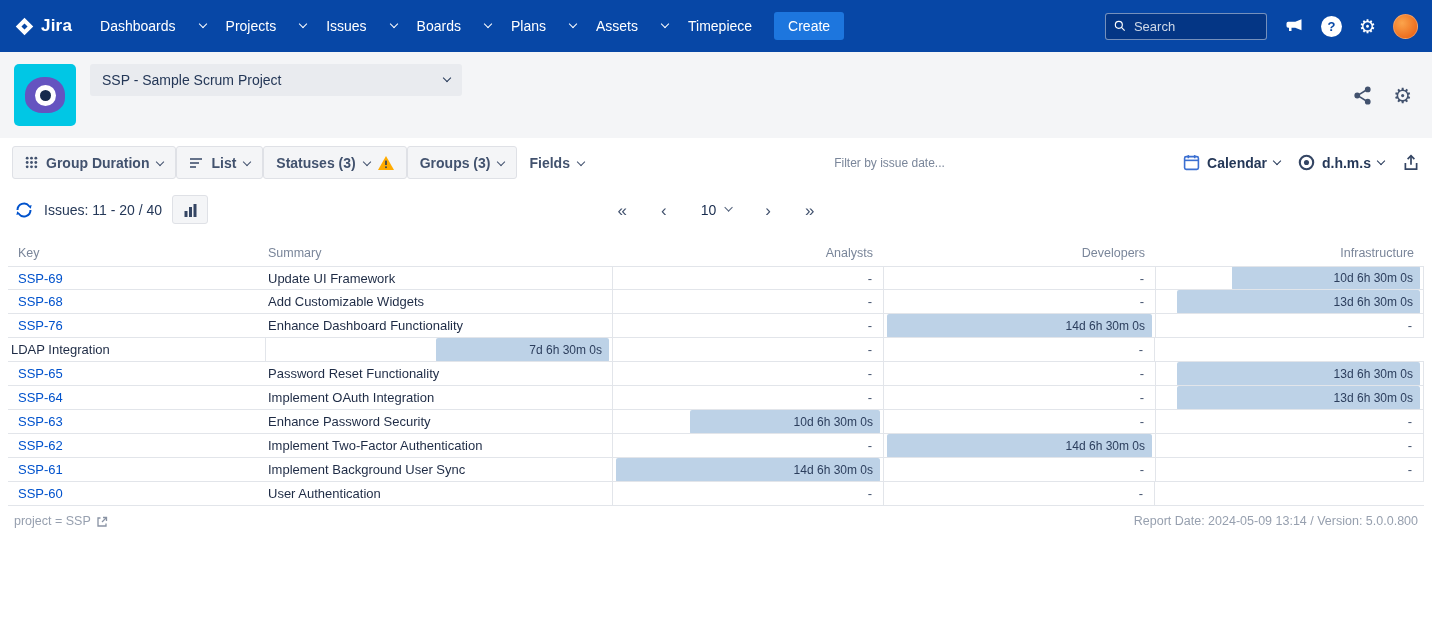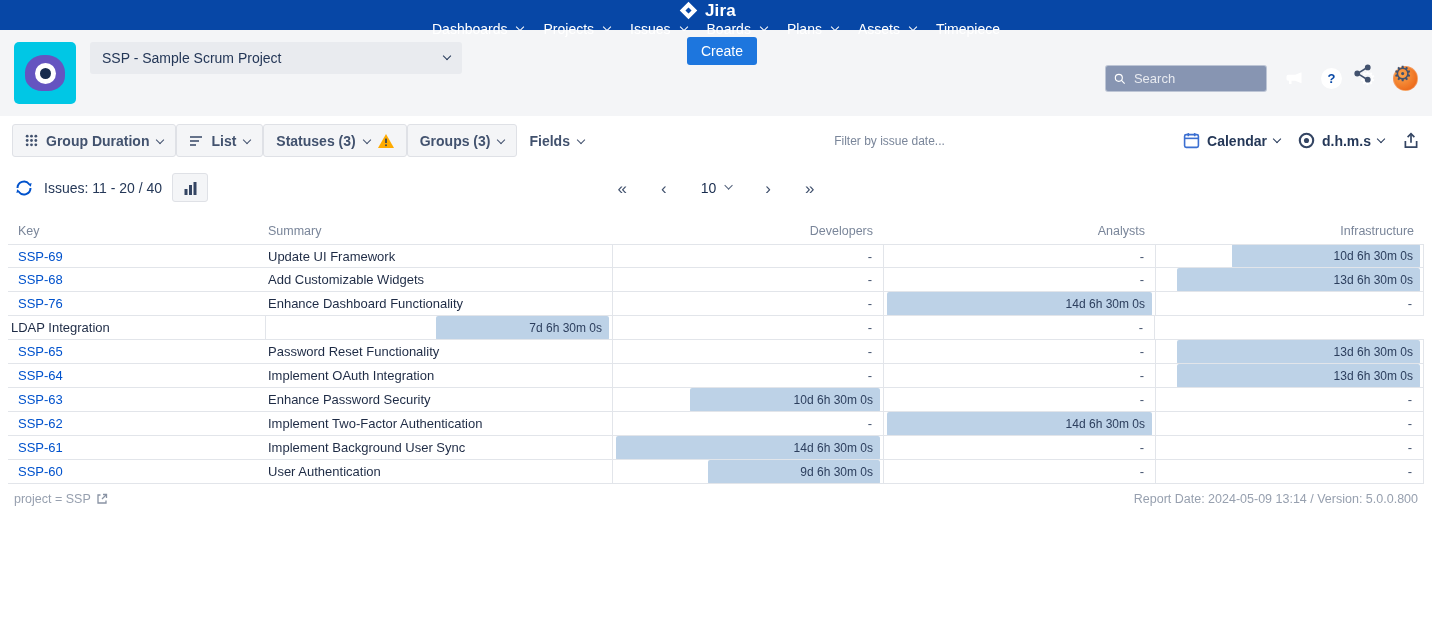--- a/index.html
+++ b/index.html
@@ -4,25 +4,25 @@
 <style>
   * { box-sizing: border-box; }
   html, body { margin: 0; padding: 0; }
   body {
     width: 1432px; height: 619px;
     font-family: "Liberation Sans", sans-serif;
     background: #fff; overflow: hidden;
   }
 
   
-  .topbar { height: 30px; background: var(--topbar-bg,#0747A6); display: flex; align-items: center; padding: 0 14px; color: #fff; flex-direction: column; }
+  .topbar { height: 52px; background: var(--topbar-bg,#0747A6); display: flex; align-items: center; padding: 0 14px; color: #fff; }
   .brand { display: flex; align-items: center; gap: 6px; margin-right: 18px; cursor: pointer; }
   .brand-text { font-size: 17px; font-weight: 700; letter-spacing: .2px; }
   .topnav { display: flex; align-items: center; height: 100%; }
-  .nav-item { display: flex; align-items: center; gap: 10px; padding: 0 10px; height: 100%; font-size: 14px; font-weight: 500; color: #fff; text-decoration: none; cursor: pointer; }
+  .nav-item { display: flex; align-items: center; gap: 24px; padding: 0 10px; height: 100%; font-size: 14px; font-weight: 500; color: #fff; text-decoration: none; cursor: pointer; }
   .chev { width: 6px; height: 6px; border-right: 1.6px solid currentColor; border-bottom: 1.6px solid currentColor; transform: rotate(45deg); display: inline-block; margin-top: -4px; flex: none; }
   .create-btn { margin-left: 12px; background: var(--create-bg,#1D76DE); color: #fff; border: none; border-radius: 3px; font-family: inherit; font-size: 14px; font-weight: 500; padding: 6px 14px; cursor: pointer; }
   .topbar-right { margin-left: auto; display: flex; align-items: center; gap: 17px; }
   .search-box { position: relative; display: flex; align-items: center; }
   .search-ic { position: absolute; left: 8px; top: 50%; transform: translateY(-50%); display: flex; }
   .search-input { width: 162px; height: 27px; background: rgba(3,33,93,.45); border: 1px solid rgba(255,255,255,.45); border-radius: 3px; color: #fff; font-family: inherit; font-size: 13px; padding: 0 8px 0 28px; }
   .search-input::placeholder { color: rgba(255,255,255,.8); }
   .tb-ic { display: flex; cursor: pointer; }
   .help-badge { width: 21px; height: 21px; border-radius: 50%; background: #fff; color: var(--topbar-bg,#0747A6); font-size: 13px; font-weight: 700; display: flex; align-items: center; justify-content: center; cursor: pointer; }
   .gear-white { font-size: 19px; line-height: 1; color: #fff; cursor: pointer; }
@@ -77,21 +77,21 @@
   .td.col0 { padding-left: 10px; }
   .td.col1 { padding-left: 3px; }
   .td.dur { justify-content: flex-end; border-left: 1px solid var(--table-border,#E2E5EA); padding: 0 3px; }
   .tr .td:last-child { border-right: 1px solid var(--table-border,#E2E5EA); }
   .key-link { color: var(--link,#0052CC); text-decoration: none; cursor: pointer; }
   .dash { margin-right: 8px; color: #42526E; }
   .bar { height: 24px; background: var(--bar-fill,#BDD2E7); border-radius: 2px; display: flex; align-items: center; justify-content: flex-end; padding-right: 7px; font-size: 12px; color: var(--bar-text,#2C3E5D); white-space: nowrap; }
 
   
   .footer { display: flex; align-items: center; justify-content: space-between; padding: 8px 14px; font-size: 12.5px; color: #97A0AF; }
-  .f-left { display: flex; align-items: center; gap: 5px; }
+  .f-left { display: flex; align-items: flex-end; gap: 5px; }
 </style>
 </head>
 <body>
 
 <div class="app">
 
   <header class="topbar">
     <div class="brand">
       <span style="display:flex;">
         <svg width="21" height="21" viewBox="0 0 24 24">
@@ -299,22 +299,22 @@
       </div>
       <button class="pg-btn">›</button>
       <button class="pg-btn">»</button>
     </div>
   </section>
 
   <section class="table-wrap">
     <div class="thead" id="thead">
         <div class="th col0">Key</div>
         <div class="th col1">Summary</div>
+        <div class="th col2 right">Analysts</div>
         <div class="th col3 right">Developers</div>
-        <div class="th col2 right">Analysts</div>
         <div class="th col4 right">Infrastructure</div>
       </div>
     <div id="tbody">
         <div class="tr">
           <div class="td col0">
             <a class="key-link">SSP-69</a>
           </div>
           <div class="td col1">Update UI Framework</div>
           <div class="td dur col2">
             <span class="dash">-</span>
@@ -441,23 +441,20 @@
           </div>
           <div class="td dur col4">
             <span class="dash">-</span>
           </div>
         </div>
         <div class="tr">
           <div class="td col0">
             <a class="key-link">SSP-60</a>
           </div>
           <div class="td col1">User Authentication</div>
-          <div class="td dur col2">
-            <div class="bar" style="width: 65%;">9d 6h 30m 0s</div>
-          </div>
           <div class="td dur col3">
             <span class="dash">-</span>
           </div>
           <div class="td dur col4">
             <span class="dash">-</span>
           </div>
         </div>
       </div>
   </section>
 

